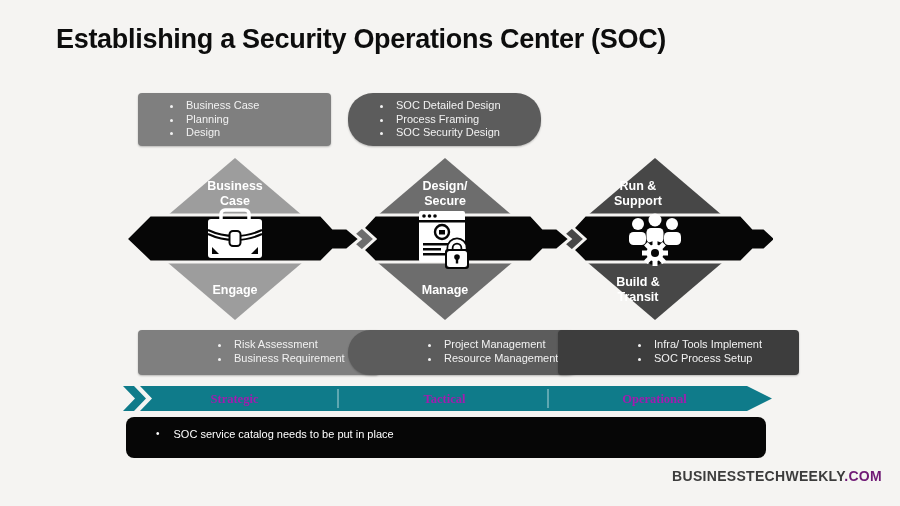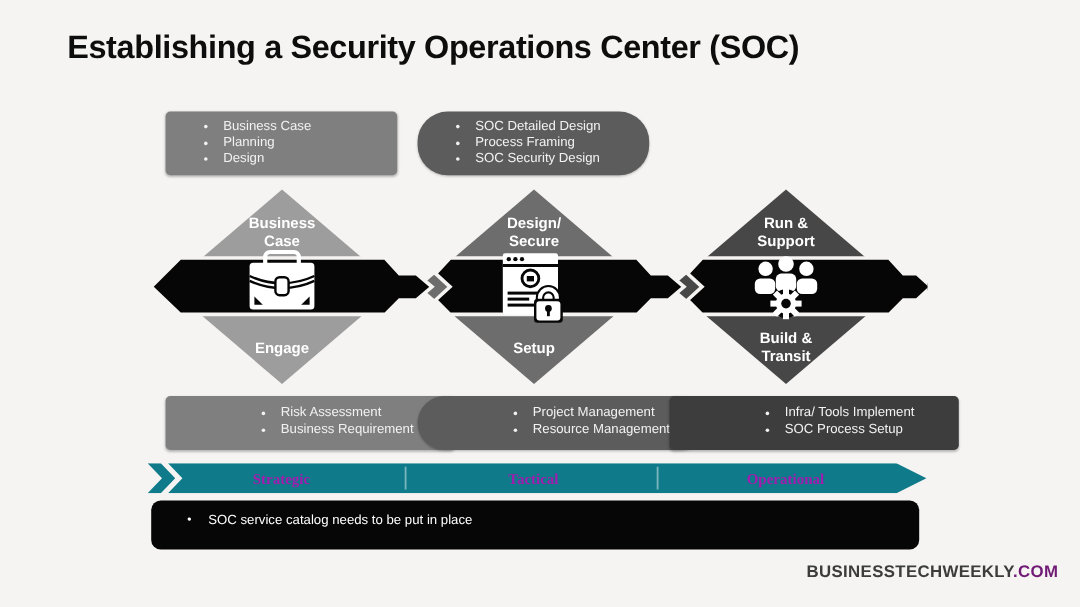--- a/index.html
+++ b/index.html
@@ -35,21 +35,21 @@
   .diamond-2{fill:var(--d3,#474747);}
   .band{fill:var(--band,#060606);stroke:var(--bg,#f5f4f2);stroke-width:3;}
   
   .dlabel{
     position:absolute;width:110px;display:flex;align-items:center;justify-content:center;
     text-align:center;color:#fff;font-size:12.5px;font-weight:700;line-height:15px;
   }
   .dlabel .inner{max-width:88px;}
   .dlabel-top{top:173px;height:42px;}
   .dlabel-bottom{top:269px;height:42px;}
-  .dl-0{left:142px;} .dl-1{left:352px;} .dl-2{left:562px;}
+  .dl-0{left:142px;} .dl-1{left:352px;} .dl-2{left:534px;justify-content:flex-end;}
   
   .banner{position:absolute;left:85px;top:386px;width:650px;height:25px;}
   .banner-fill{fill:var(--teal,#0f7b8a);}
   .banner-sep{stroke:rgba(255,255,255,.45);stroke-width:1.5;}
   .phase{
     position:absolute;top:389px;height:20px;width:193px;
     display:flex;align-items:center;justify-content:center;
     color:#a21caf;font-size:12.5px;font-weight:700;font-family:Liberation Serif, serif;
   }
   
@@ -155,21 +155,21 @@
   <div class="dlabel dlabel-top dl-1">
       <span class="inner">Design/ Secure</span>
     </div>
   <div class="dlabel dlabel-top dl-2">
       <span class="inner">Run &amp; Support</span>
     </div>
   <div class="dlabel dlabel-bottom dl-0">
       <span class="inner">Engage</span>
     </div>
   <div class="dlabel dlabel-bottom dl-1">
-      <span class="inner">Setup</span>
+      <span class="inner">Manage</span>
     </div>
   <div class="dlabel dlabel-bottom dl-2">
       <span class="inner">Build &amp; Transit</span>
     </div>
 
   <div class="box bottom-box col-0 shade-0">
     <ul>
       <li>Risk Assessment</li>
       <li>Business Requirement</li>
     </ul>

